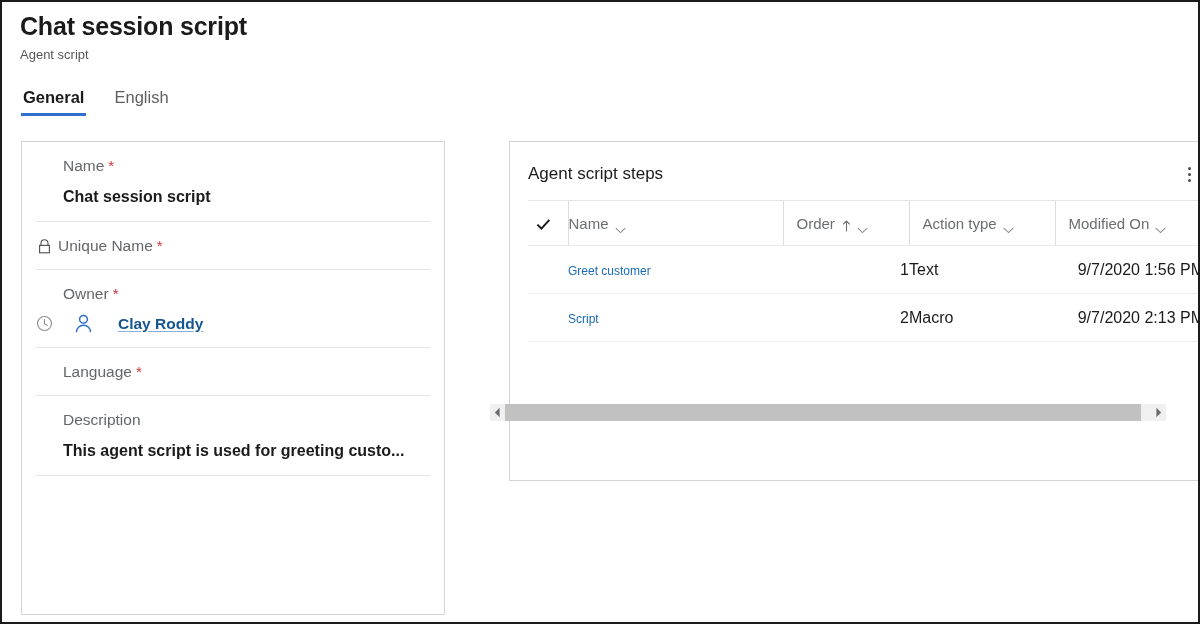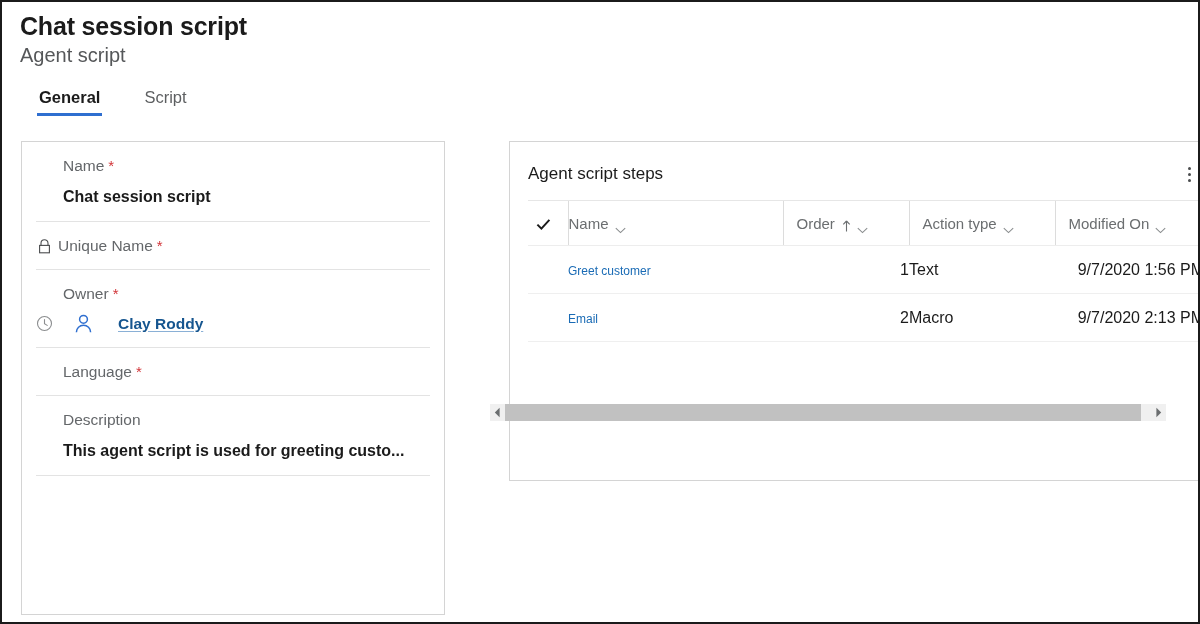--- a/index.html
+++ b/index.html
@@ -26,34 +26,34 @@
 
   .page-title {
     font-size: 25px;
     line-height: 32px;
     color: #1b1b1b;
     font-weight: 600;
     letter-spacing: -0.2px;
   }
 
   .page-subtitle {
-    font-size: 20px;
+    font-size: 13px;
     line-height: 20px;
     color: #555759;
     margin-top: 3px;
   }
 
   
   .tabstrip {
     position: absolute;
-    left: 35px;
+    left: 19px;
     top: 84px;
     display: flex;
     align-items: flex-start;
-    gap: 40px;
+    gap: 26px;
   }
 
   .tab {
     position: relative;
     font-size: 16.5px;
     line-height: 22px;
     color: #5d5f61;
     padding: 0 2px 8px 2px;
     cursor: pointer;
     white-space: nowrap;
@@ -254,21 +254,21 @@
   <div class="page-header">
     <div class="page-title">Chat session script</div>
     <div class="page-subtitle">Agent script</div>
   </div>
 
   <div class="tabstrip">
     <div class="tab selected">
       <span>General</span>
     </div>
     <div class="tab">
-      <span>Script</span>
+      <span>English</span>
     </div>
   </div>
 
   <div class="card form-card">
     <div class="form-inner">
 
       <div class="field">
         <div class="field-label">
           <span>Name</span>
             <span class="req">*</span>
@@ -415,21 +415,21 @@
             <td class="c-name">
               <a>Greet customer</a>
             </td>
             <td class="c-order">1</td>
             <td class="c-action">Text</td>
             <td class="c-mod">9/7/2020 1:56 PM</td>
           </tr>
           <tr>
             <td class="c-check"></td>
             <td class="c-name">
-              <a>Email</a>
+              <a>Script</a>
             </td>
             <td class="c-order">2</td>
             <td class="c-action">Macro</td>
             <td class="c-mod">9/7/2020 2:13 PM</td>
           </tr>
         </tbody>
       </table>
     </div>
   </div>
 

